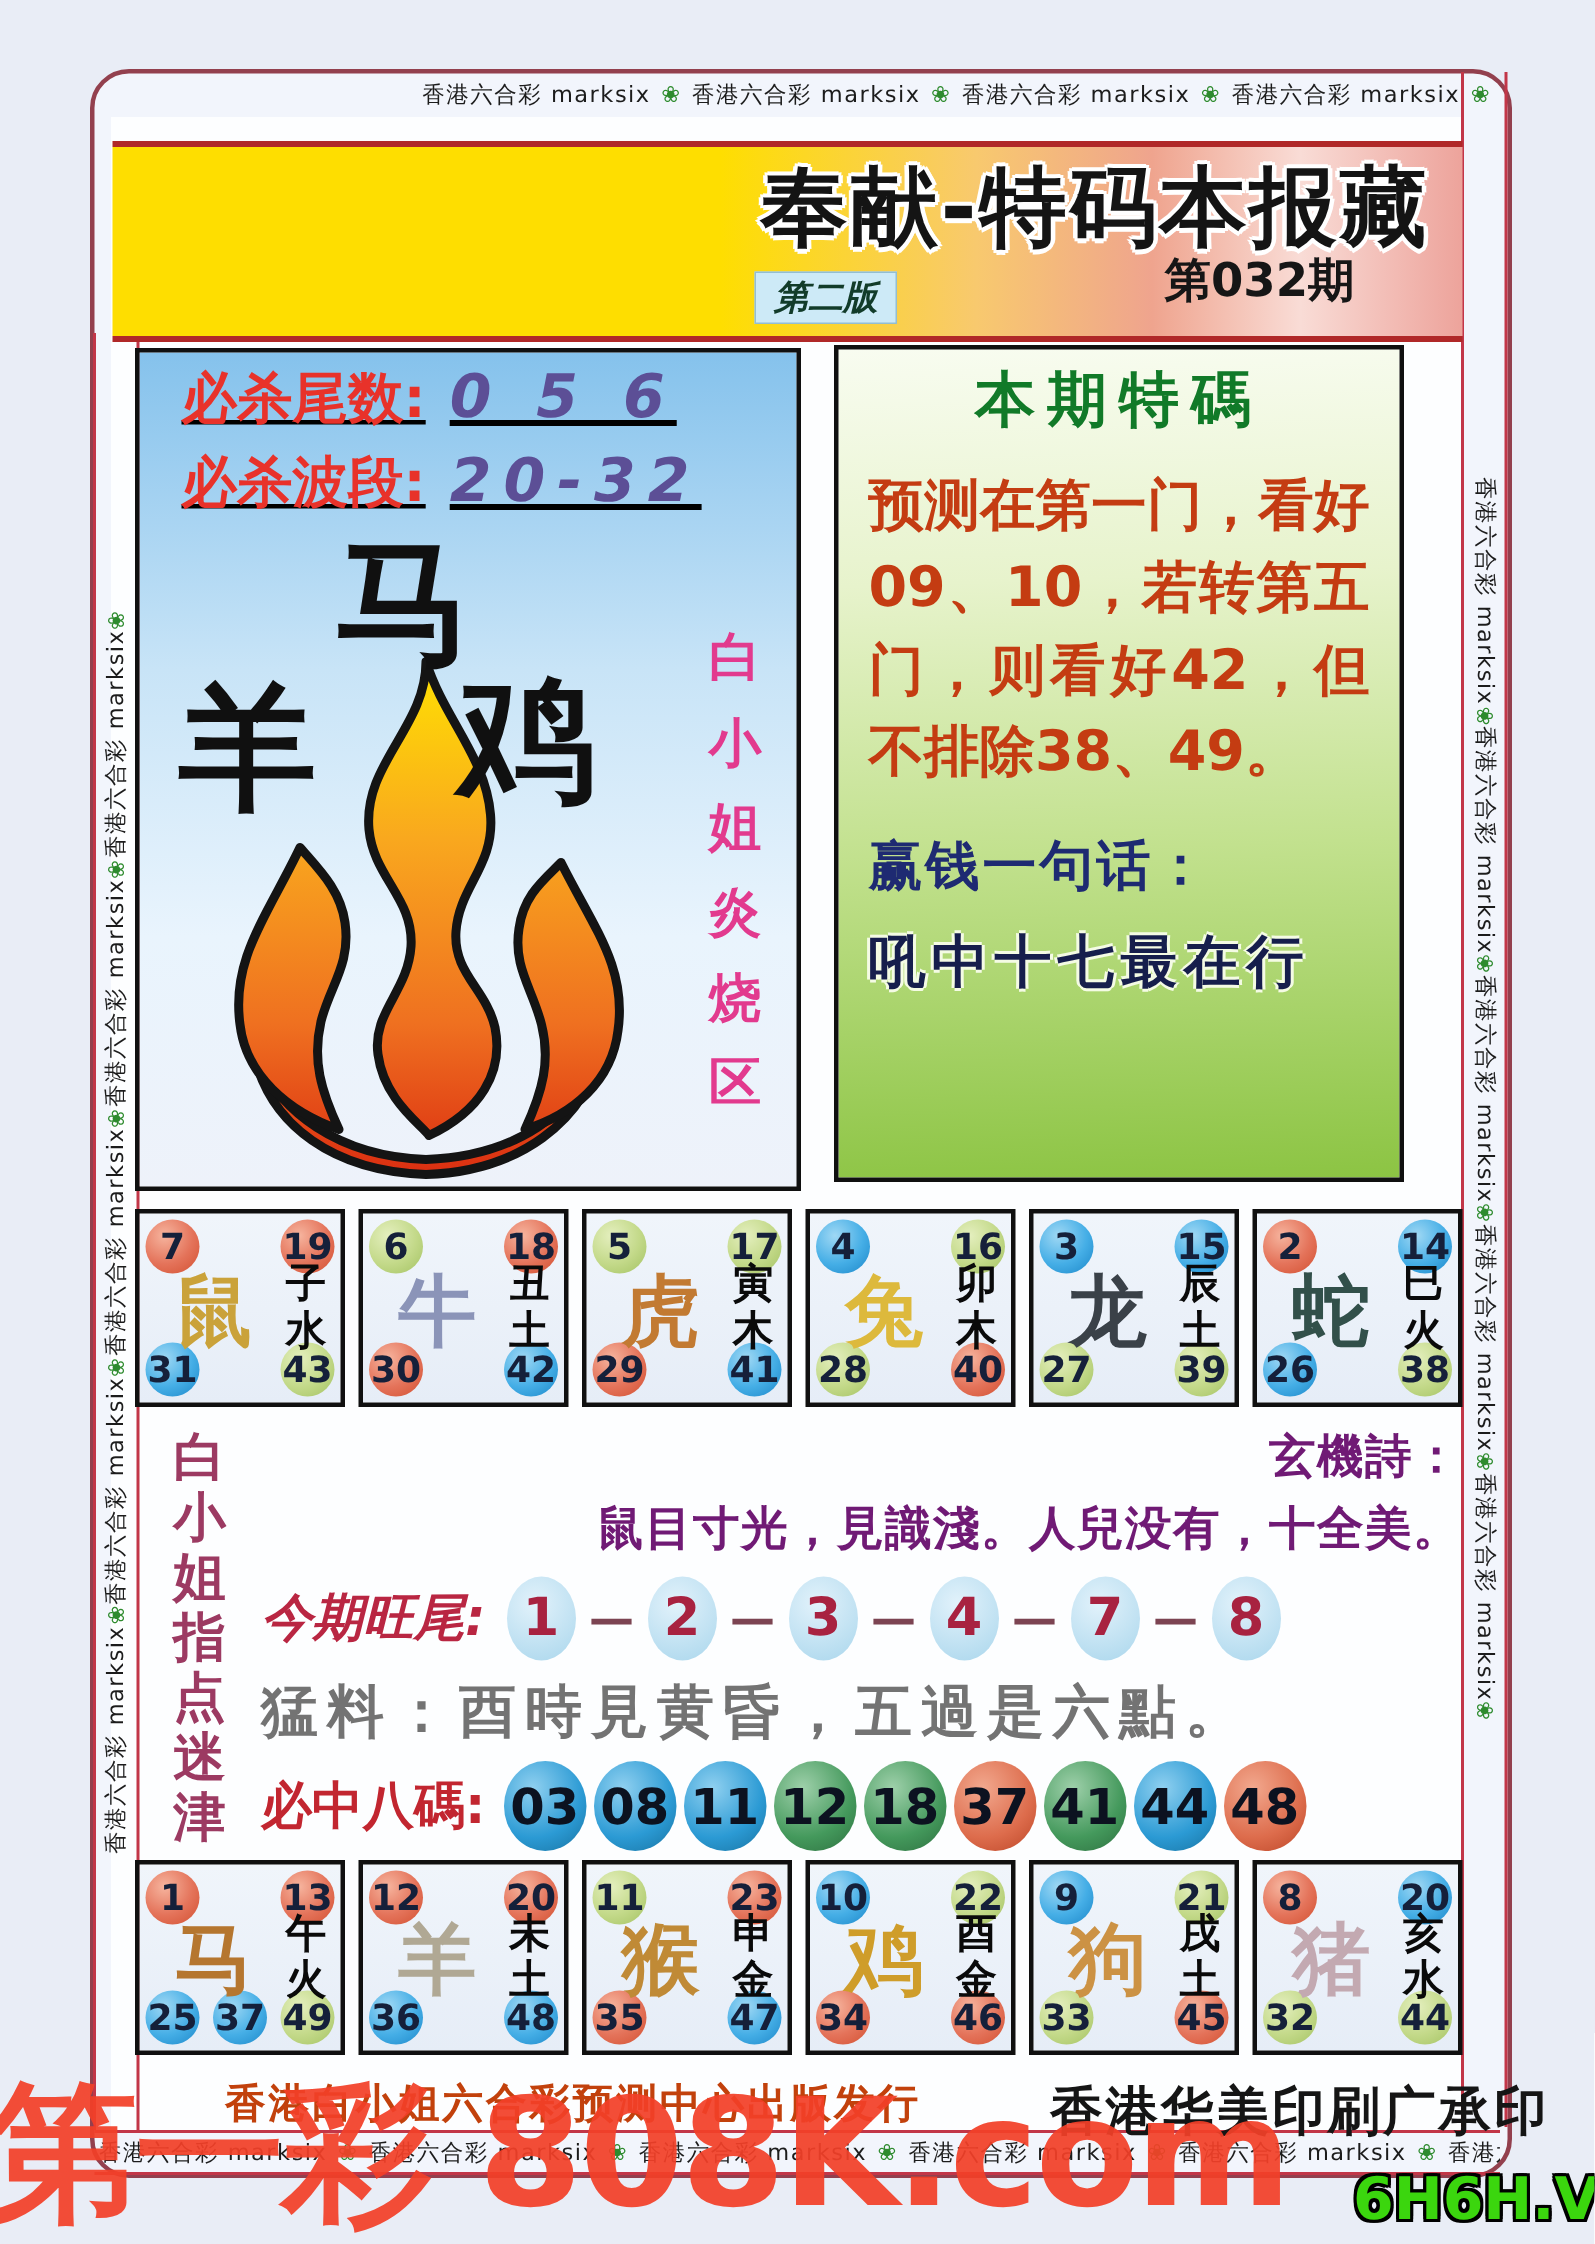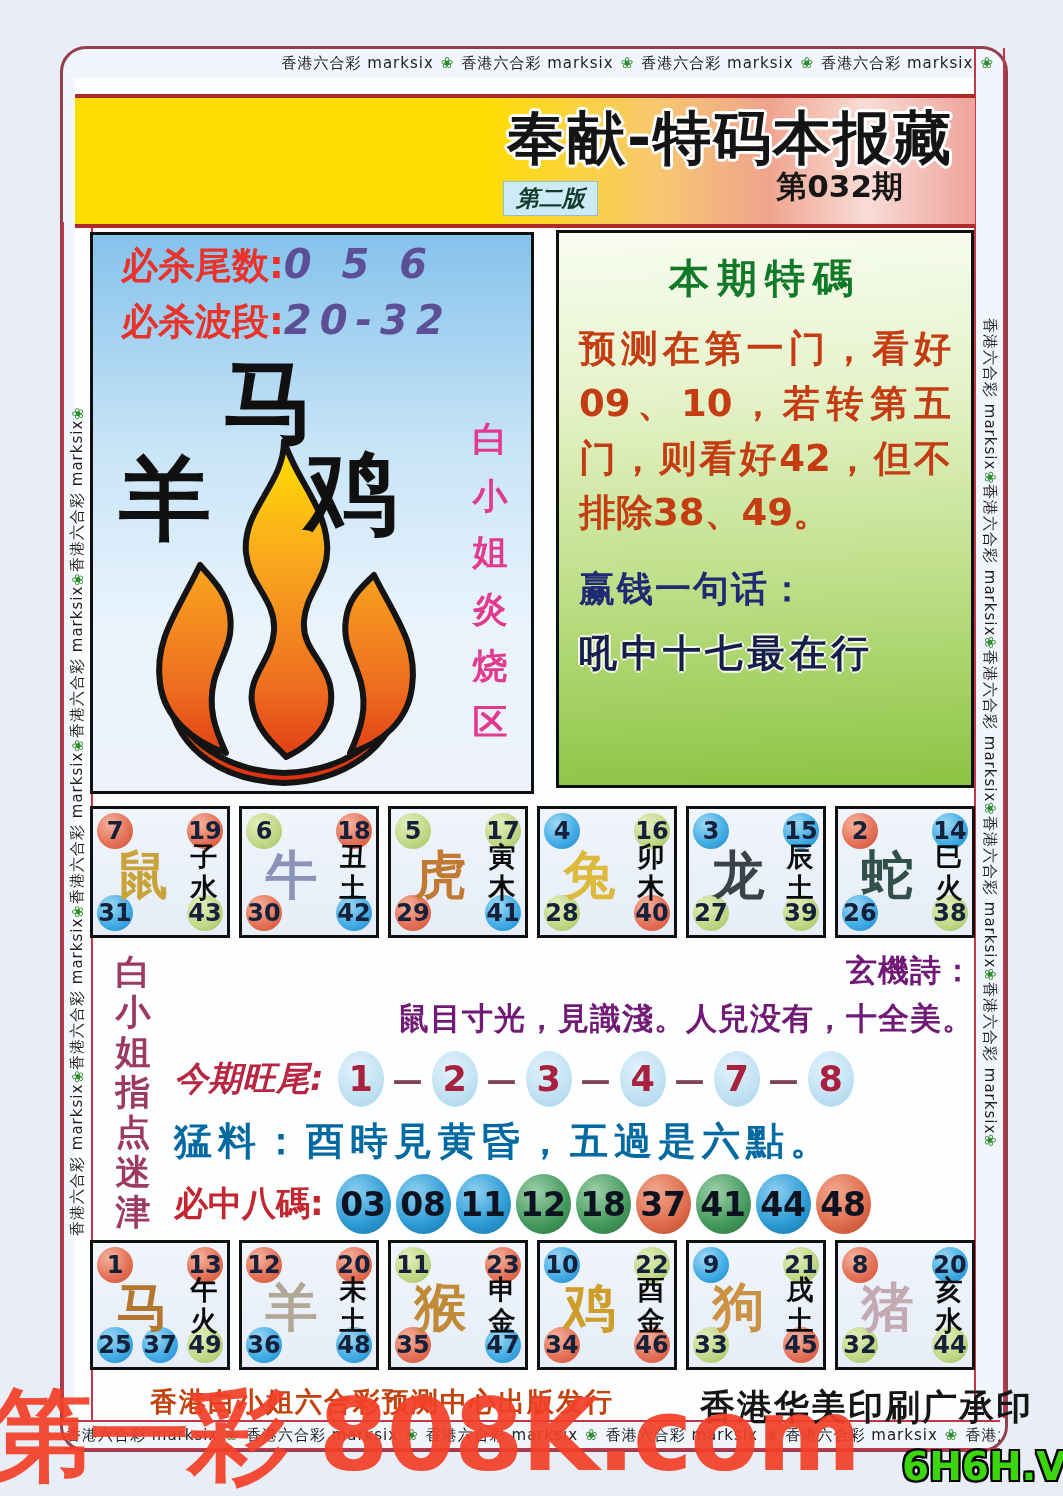--- a/index.html
+++ b/index.html
@@ -31,34 +31,34 @@
           border-top:4px solid #b02828;border-bottom:4px solid #b02828;
           background:linear-gradient(90deg,#fede00 0%,#fede00 45%,#f8c96e 64%,#efa48e 77%,#f9dcd6 88%,#eda39b 100%);}
   .banner-title{position:absolute;right:22px;top:2px;font-size:58px;font-weight:900;color:#141414;letter-spacing:2px;
           text-shadow:3px 0 #fff,-3px 0 #fff,0 3px #fff,0 -3px #fff,2px 2px #fff,-2px -2px #fff,2px -2px #fff,-2px 2px #fff;}
   .banner-issue{position:absolute;right:72px;top:68px;font-size:31px;font-weight:bold;color:#161616;}
   .banner-badge{position:absolute;left:428px;bottom:8px;background:#cdeaf7;border:1px solid #93bed2;
           color:#123c2a;font-size:23px;font-weight:bold;font-style:italic;padding:1px 12px;}
   
   .panel-left{position:absolute;left:90px;top:232px;width:438px;height:556px;border:3px solid #101010;
           background:linear-gradient(180deg,#85c2ec 0%,#c8e4f7 38%,#e9f4fd 70%,#eef2fa 100%);overflow:hidden;}
-  .kill-row{display:flex;align-items:baseline;padding:6px 0 0 28px;}
+  .kill-row{display:flex;align-items:baseline;gap:16px;padding:6px 0 0 28px;text-decoration:underline;}
   .kill-label{font-size:37px;font-weight:900;color:#e8322a;}
   .kill-value{font-size:40px;font-weight:800;font-style:italic;color:#5c4f96;letter-spacing:8px;}
   .bigchar{position:absolute;font-size:92px;font-weight:900;color:#101010;line-height:1;}
   .bigchar.c0{left:130px;top:122px;}
   .bigchar.c1{left:26px;top:218px;}
   .bigchar.c2{left:212px;top:212px;}
   .flame{position:absolute;left:26px;top:200px;}
   .vert-magenta{position:absolute;right:22px;top:176px;width:38px;font-size:35px;font-weight:800;color:#e23a8e;
           line-height:1.62;word-break:break-all;text-align:center;}
   
-  .panel-right{position:absolute;left:556px;top:230px;width:418px;height:558px;border:3px solid #101010;
+  .panel-right{position:absolute;left:556px;top:230px;width:380px;height:558px;border:3px solid #101010;
           background:linear-gradient(178deg,#f8fcf0 0%,#e7f3cc 28%,#c2e18e 60%,#8cc443 100%);
-          padding:18px 20px;box-sizing:border-box;}
+          padding:6px 20px;box-sizing:border-box;}
   .pr-title{text-align:center;font-size:40px;font-weight:900;color:#117a28;letter-spacing:8px;}
   .pr-body{margin-top:16px;font-size:37px;line-height:1.48;font-weight:700;color:#c43c12;text-align:justify;}
   .pr-slogan-label{margin-top:24px;font-size:36px;font-weight:900;color:#1e2a72;letter-spacing:2px;}
   .pr-slogan{margin-top:14px;font-size:38px;font-weight:900;color:#161e4c;letter-spacing:4px;
           text-shadow:2px 0 #f4fbe4,-2px 0 #f4fbe4,0 2px #f4fbe4,0 -2px #f4fbe4;}
   
   .zrow{position:absolute;left:90px;width:885px;height:132px;display:flex;gap:9px;}
   .zrow.r1{top:806px;}
   .zrow.r2{top:1240px;height:130px;}
   .zcell{position:relative;flex:1;border:3px solid #101010;background:linear-gradient(#f0f5fb,#e6edf7);}
@@ -79,21 +79,21 @@
   .guide-col-inner{width:40px;margin:0 auto;font-size:35px;font-weight:900;color:#9c3a62;
           line-height:40px;word-break:break-all;text-align:center;}
   .guide-main{flex:1;display:flex;flex-direction:column;justify-content:space-between;padding:2px 0 4px 0;}
   .poem-line{display:flex;font-size:31px;font-weight:800;color:#701a75;letter-spacing:1px;justify-content:flex-end;}
   .poem-line.l2{padding-left:112px;margin-top:6px;}
   .wangwei{display:flex;align-items:center;margin-top:8px;}
   .wangwei-label{font-size:34px;font-weight:900;color:#b92642;margin-right:14px;font-style:italic;}
   .tailnum{width:46px;height:56px;border-radius:50%;background:radial-gradient(circle at 40% 32%,#e2f2fb,#a9d6ec);
           color:#a82240;font-size:35px;font-weight:bold;display:inline-flex;align-items:center;justify-content:center;}
   .taildash{color:#7c4452;font-size:30px;font-weight:bold;margin:0 9px;}
-  .menglao{font-size:38px;font-weight:900;color:#0369a1;letter-spacing:6px;margin-top:6px;}
+  .menglao{font-size:38px;font-weight:900;color:#737373;letter-spacing:6px;margin-top:6px;}
   .bazhma{display:flex;align-items:center;margin-top:4px;}
   .bazhma-label{font-size:34px;font-weight:900;color:#c22630;margin-right:12px;}
   .bigball{width:55px;height:60px;border-radius:50%;display:inline-flex;align-items:center;justify-content:center;
           font-size:33px;font-weight:bold;color:#0c1220;margin-right:5px;text-align:right;}
   .bigball.blue{background:radial-gradient(circle at 35% 30%,#8fd0f0,#2b9ad4 60%,#17719f);}
   .bigball.green{background:radial-gradient(circle at 35% 30%,#9ed0aa,#44995c 60%,#2c6e3e);}
   .bigball.red{background:radial-gradient(circle at 35% 30%,#f2a88e,#dd6c4c 60%,#bb4526);}
   
   .footer-pub{position:absolute;left:150px;top:1384px;font-size:27px;font-weight:700;color:#c2410c;letter-spacing:2px;}
   .footer-print{position:absolute;left:700px;top:1384px;font-size:35px;font-weight:700;color:#151515;letter-spacing:2px;}

